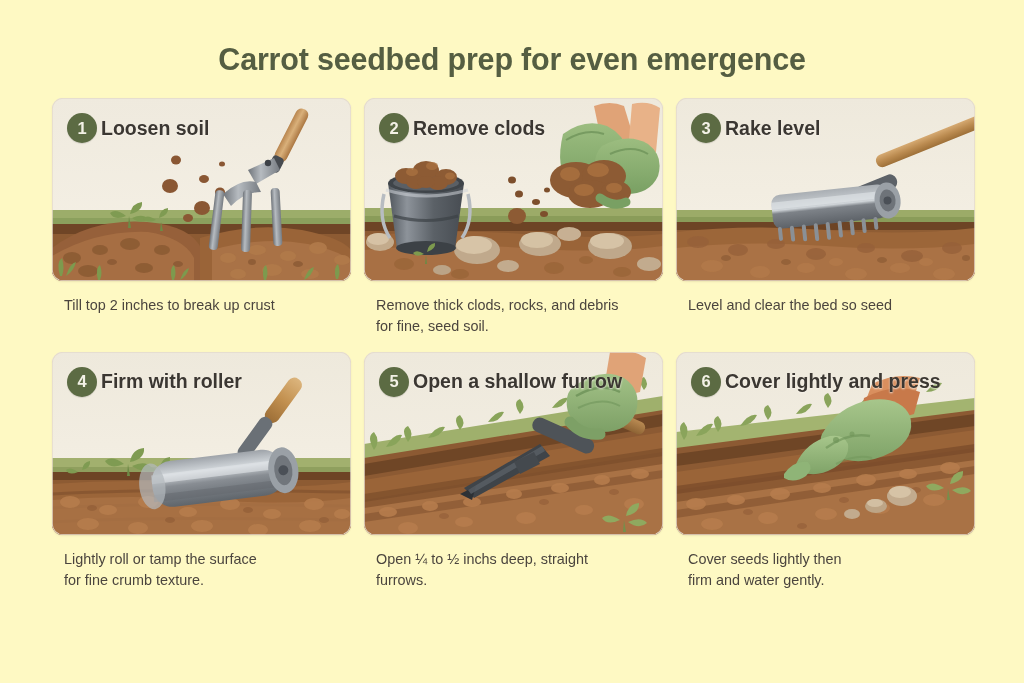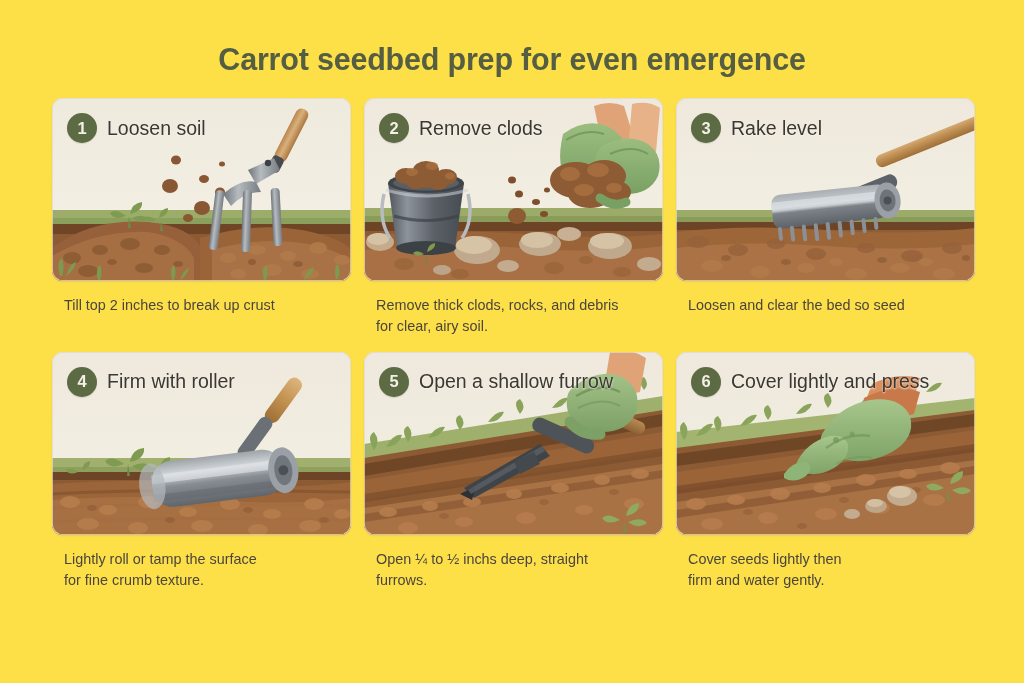--- a/index.html
+++ b/index.html
@@ -10,21 +10,21 @@
     width: 1024px;
     height: 683px;
     background: #fbf4ec;
     font-family: "Liberation Sans", sans-serif;
     overflow: hidden;
   }
   .page {
     position: relative;
     width: 1024px;
     height: 683px;
-    background: #fde047;
+    background: #fef9c3;
     box-sizing: border-box;
   }
   .page-title {
     position: absolute;
     left: 0;
     top: 42px;
     width: 1024px;
     text-align: center;
     font-size: 30.5px;
     font-weight: bold;
@@ -84,23 +84,23 @@
     color: #f3f1e6;
     font-size: 16.5px;
     font-weight: bold;
     display: flex;
     align-items: center;
     justify-content: center;
     flex: 0 0 auto;
     box-shadow: 0 1px 1px rgba(0,0,0,0.12);
   }
   .card-title {
-    margin-left: 10px;
+    margin-left: 4px;
     font-size: 19.5px;
-    font-weight: normal;
+    font-weight: bold;
     color: #3b3732;
     white-space: nowrap;
     text-shadow: 0 1px 2px rgba(250,246,238,0.85);
   }
   .caption {
     margin-top: 14px;
     padding-left: 12px;
     font-size: 14.4px;
     line-height: 1.45;
     color: #4b453e;
@@ -327,21 +327,21 @@
             </g>
             <rect x="0" y="0" width="299" height="183" rx="11" fill="none" stroke="#e4dacb" stroke-width="1.5"></rect>
           </svg>
           <div class="card-head">
             <div class="badge">2</div>
             <div class="card-title">Remove clods</div>
           </div>
         </div>
         <div class="caption">
           <span class="ln">Remove thick clods, rocks, and debris</span>
-          <span class="ln">for clear, airy soil.</span>
+          <span class="ln">for fine, seed soil.</span>
         </div>
       </div>
 
       <div class="card">
         <div class="card-art">
           <svg width="299" height="183" viewBox="0 0 299 183">
             <defs>
               <linearGradient id="sky3" x1="0" y1="0" x2="0" y2="1">
                 <stop offset="0" stop-color="#eee9dc"></stop>
                 <stop offset="1" stop-color="#f6f1e6"></stop>
@@ -413,21 +413,21 @@
               </g>
             </g>
             <rect x="0" y="0" width="299" height="183" rx="11" fill="none" stroke="#e4dacb" stroke-width="1.5"></rect>
           </svg>
           <div class="card-head">
             <div class="badge">3</div>
             <div class="card-title">Rake level</div>
           </div>
         </div>
         <div class="caption">
-          <span class="ln">Loosen and clear the bed so seed</span>
+          <span class="ln">Level and clear the bed so seed</span>
         </div>
       </div>
     </div>
 
     <div class="row row-2">
 
       <div class="card">
         <div class="card-art">
           <svg width="299" height="183" viewBox="0 0 299 183">
             <defs>

